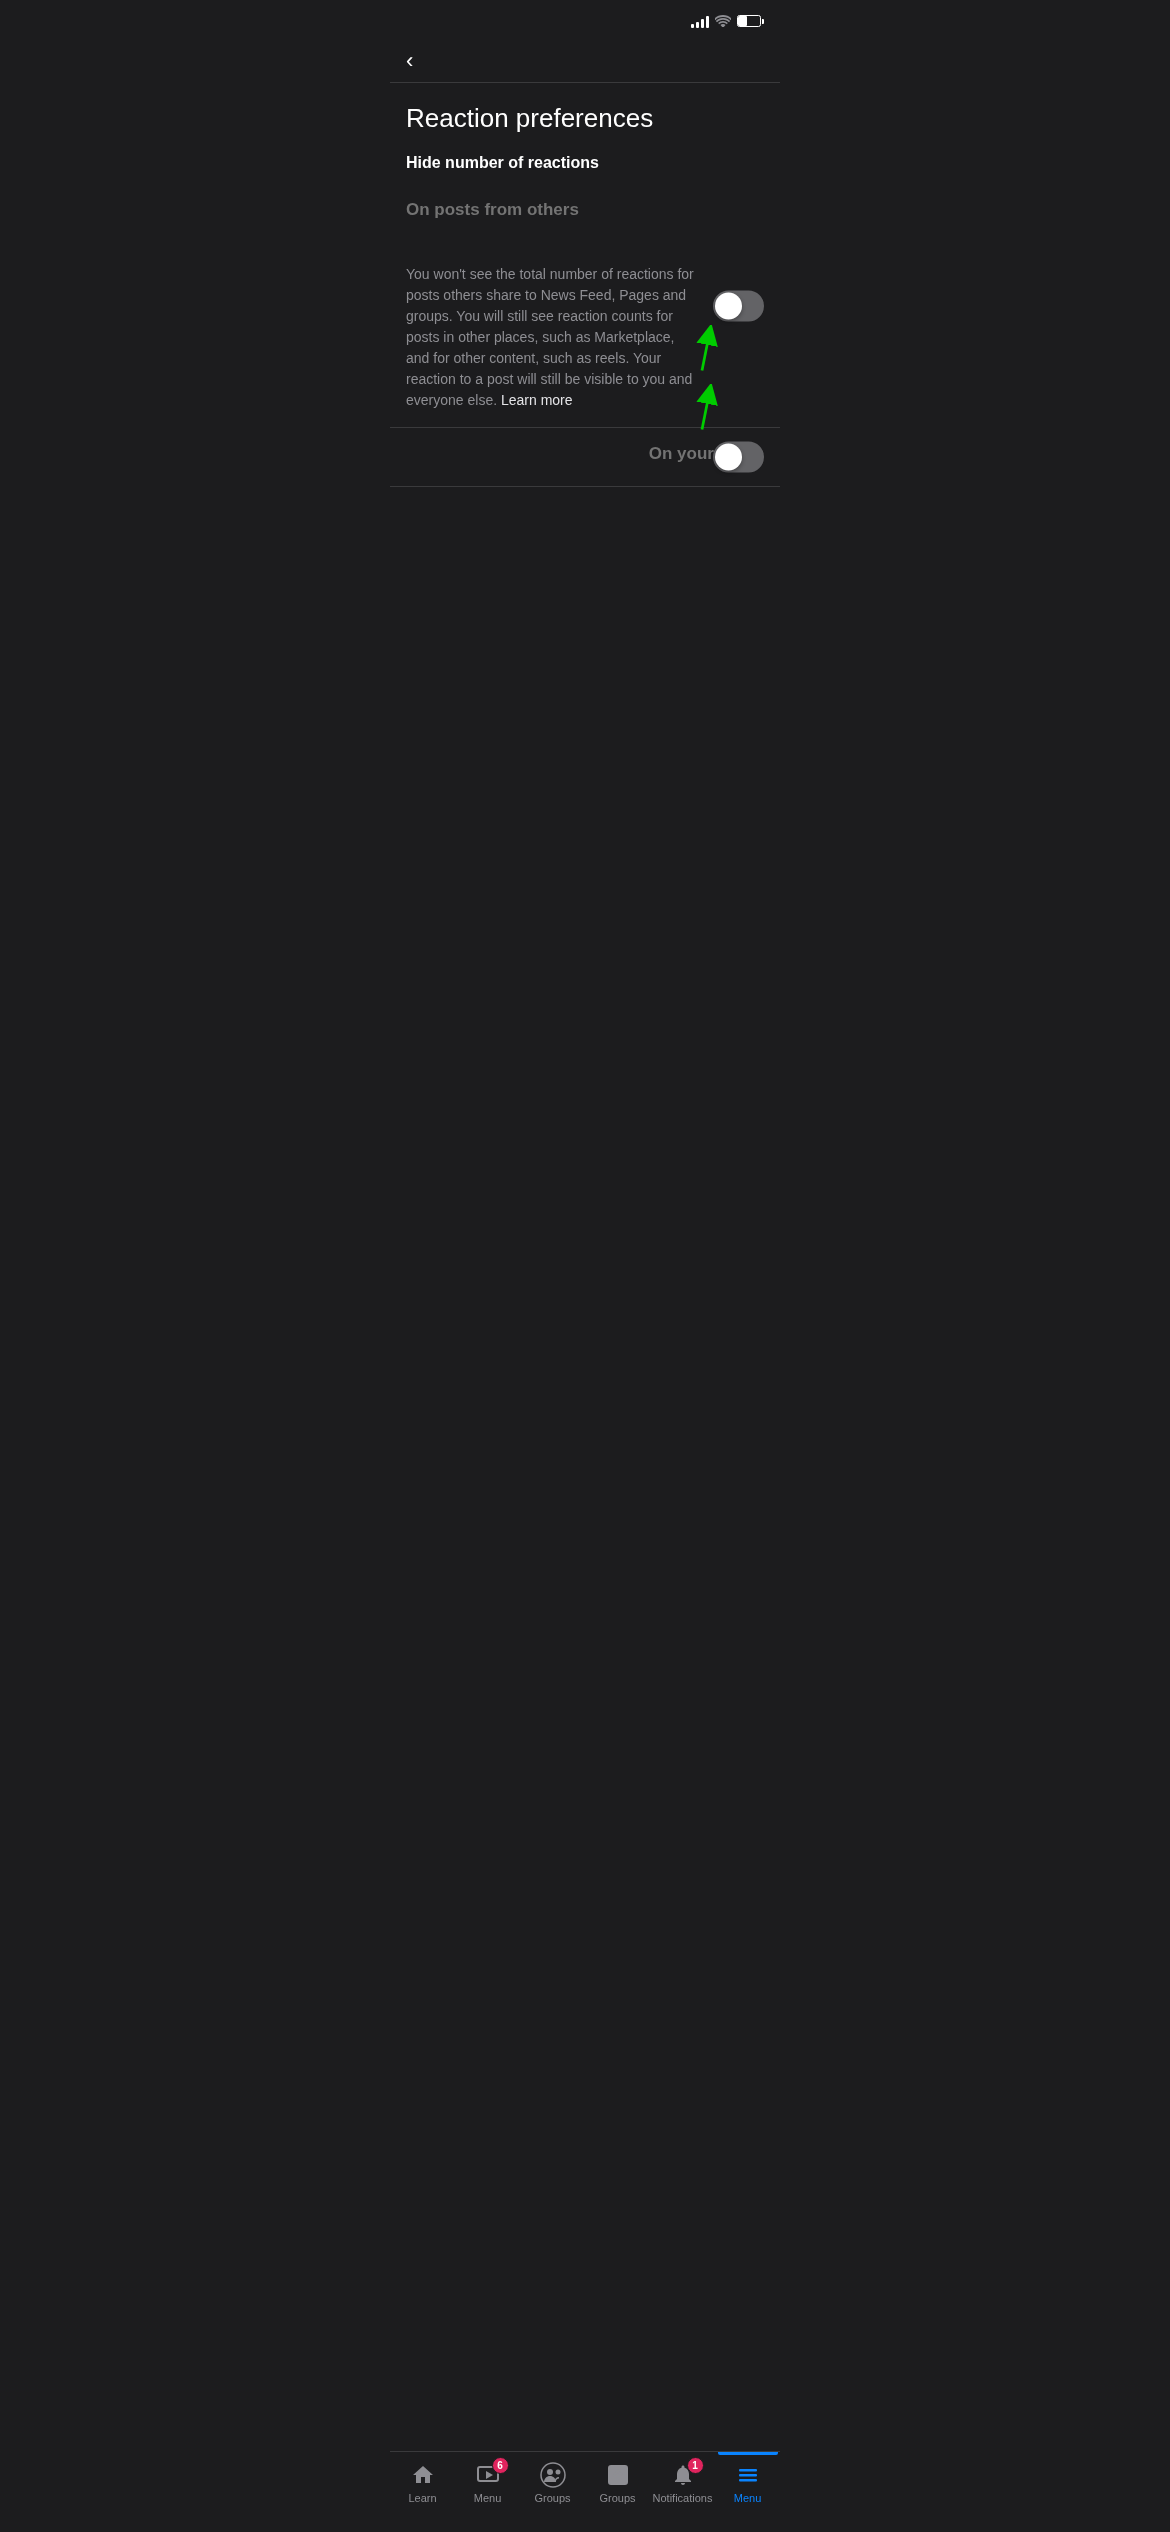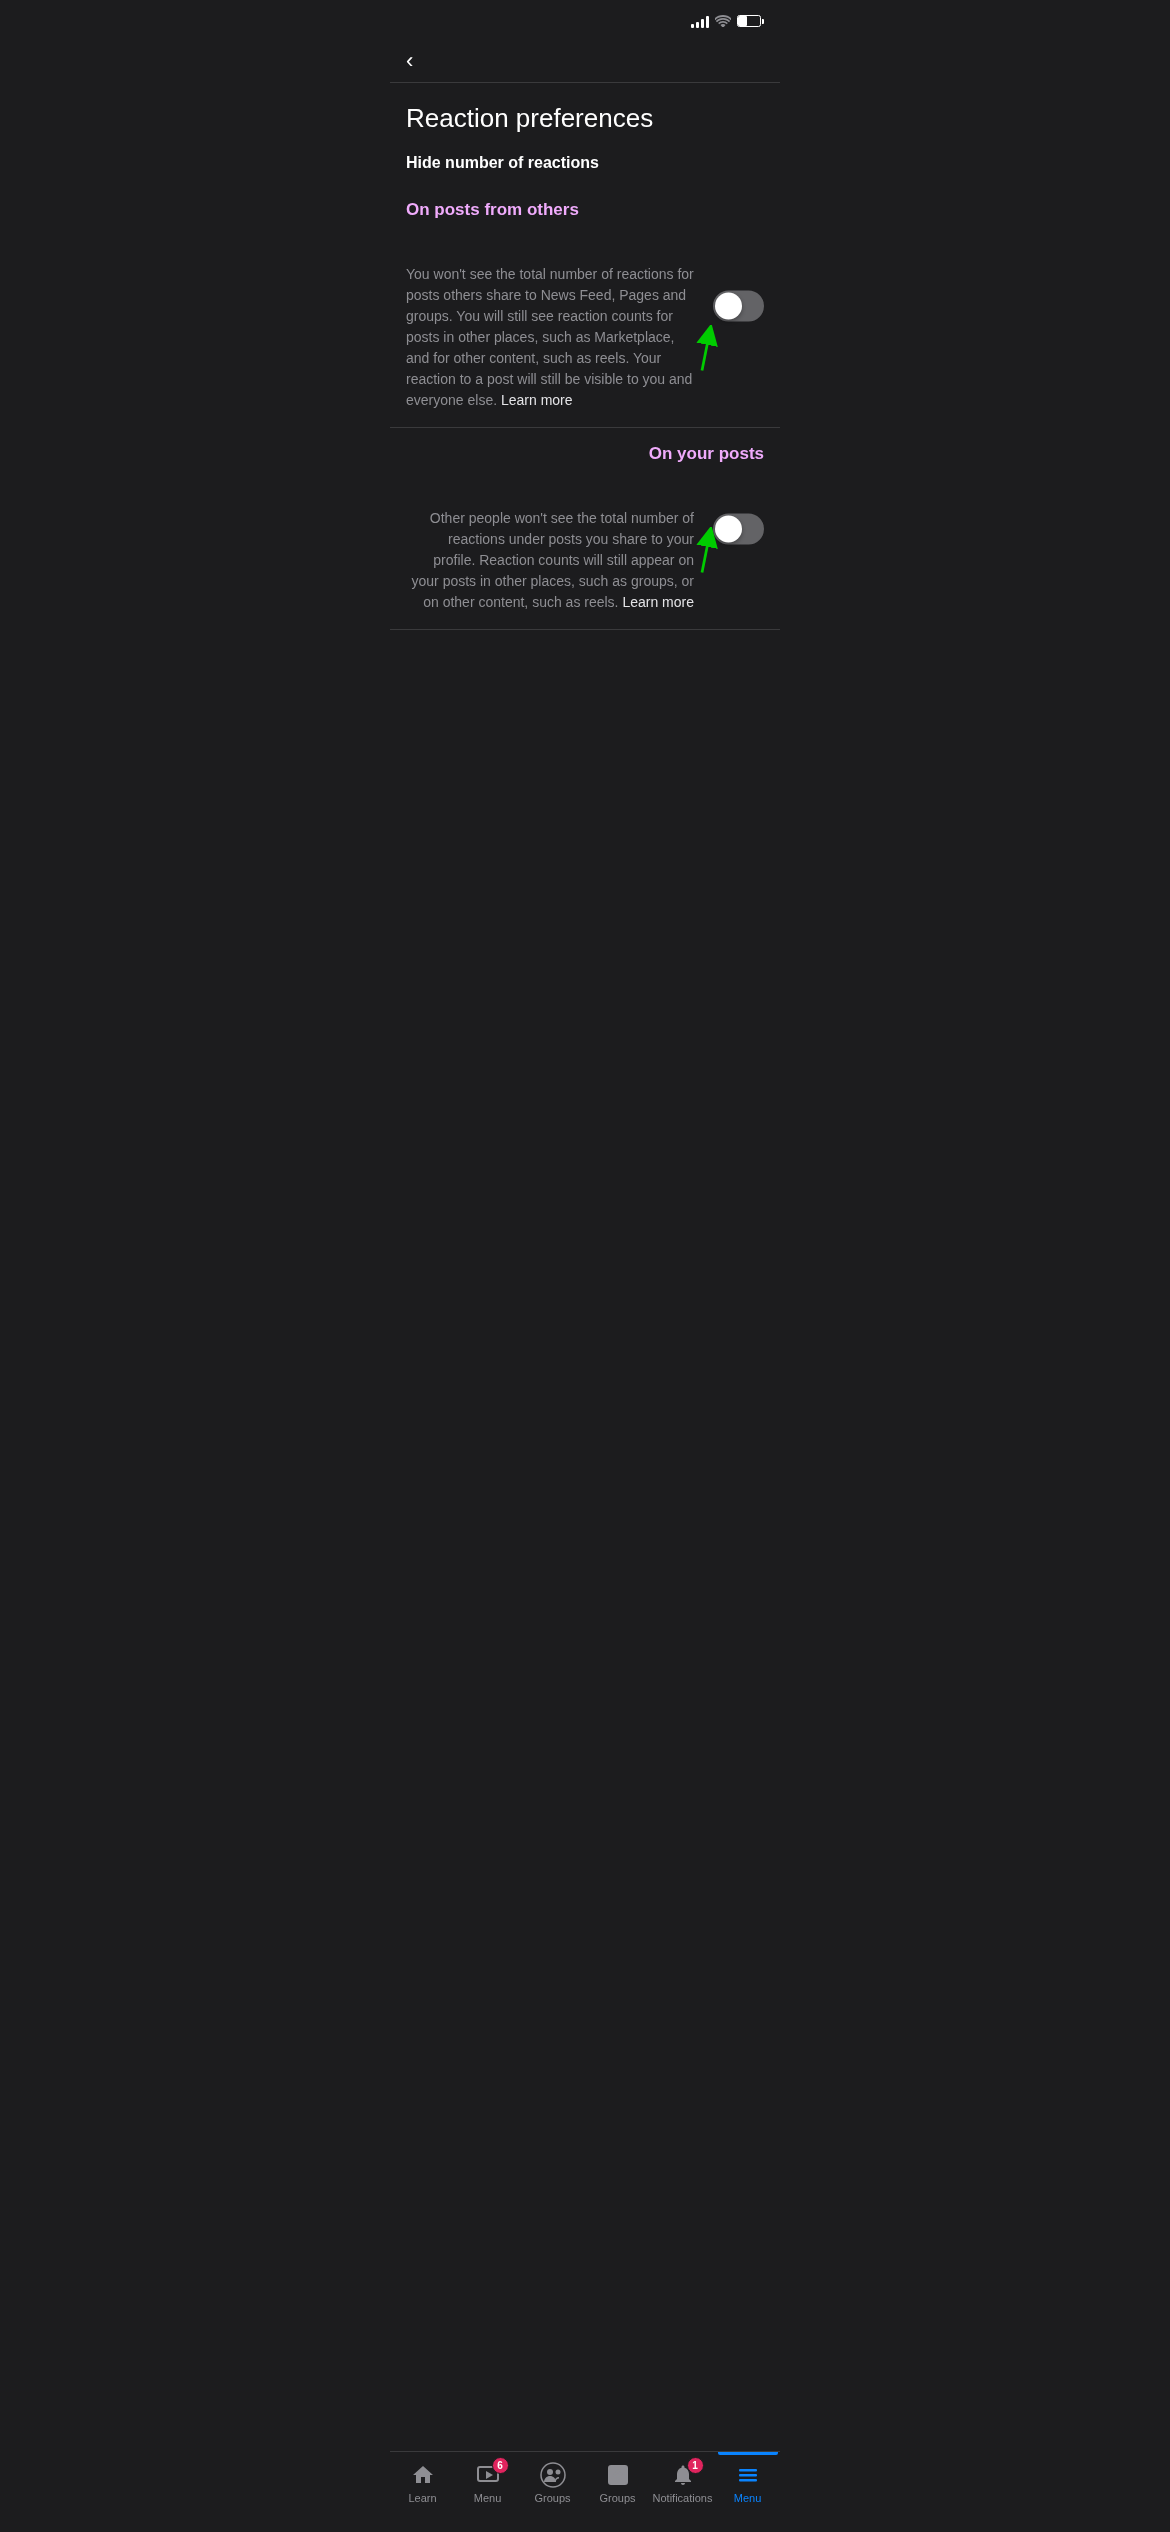--- a/index.html
+++ b/index.html
@@ -104,21 +104,21 @@
     
     .settings-item {
       padding: 16px 16px;
       position: relative;
       border-bottom: 1px solid #3a3a3c;
     }
 
     .item-title {
       font-size: 17px;
       font-weight: 600;
-      color: #f0abfc;
+      color: #737373;
       margin-bottom: 6px;
     }
 
     .item-description {
       font-size: 14px;
       color: #8e8e93;
       line-height: 1.5;
       padding-right: 70px;
       margin-top: 44px;
     }
@@ -283,23 +283,20 @@
       <marker id="arrowhead1" markerWidth="8" markerHeight="8" refX="4" refY="4" orient="auto">
         <path d="M0,0 L8,4 L0,8 Z" fill="#00cc00"></path>
       </marker>
     </defs>
     <line x1="20" y1="50" x2="28" y2="10" stroke="#00cc00" stroke-width="3" marker-end="url(#arrowhead1)"></line>
   </svg>
 </div>
 
 <div class="settings-item" style="position:relative; border-bottom: 1px solid #3a3a3c; text-align: right;">
   <div class="item-title">On your posts</div>
-  <div class="item-description">
-    <span>Other people won't see the total number of reactions under posts you share to your profile. Reaction counts will still appear on your posts in other places, such as groups, or on other content, such as reels.</span> <a href="#" class="learn-more">Learn more</a>
-  </div>
   <div class="toggle-container">
     <div class="toggle">
       <div class="toggle-knob"></div>
     </div>
   </div>
 
   <svg style="position:absolute; right:58px; bottom:52px; width:40px; height:50px;" viewBox="0 0 40 55">
     <defs>
       <marker id="arrowhead2" markerWidth="8" markerHeight="8" refX="4" refY="4" orient="auto">
         <path d="M0,0 L8,4 L0,8 Z" fill="#00cc00"></path>

